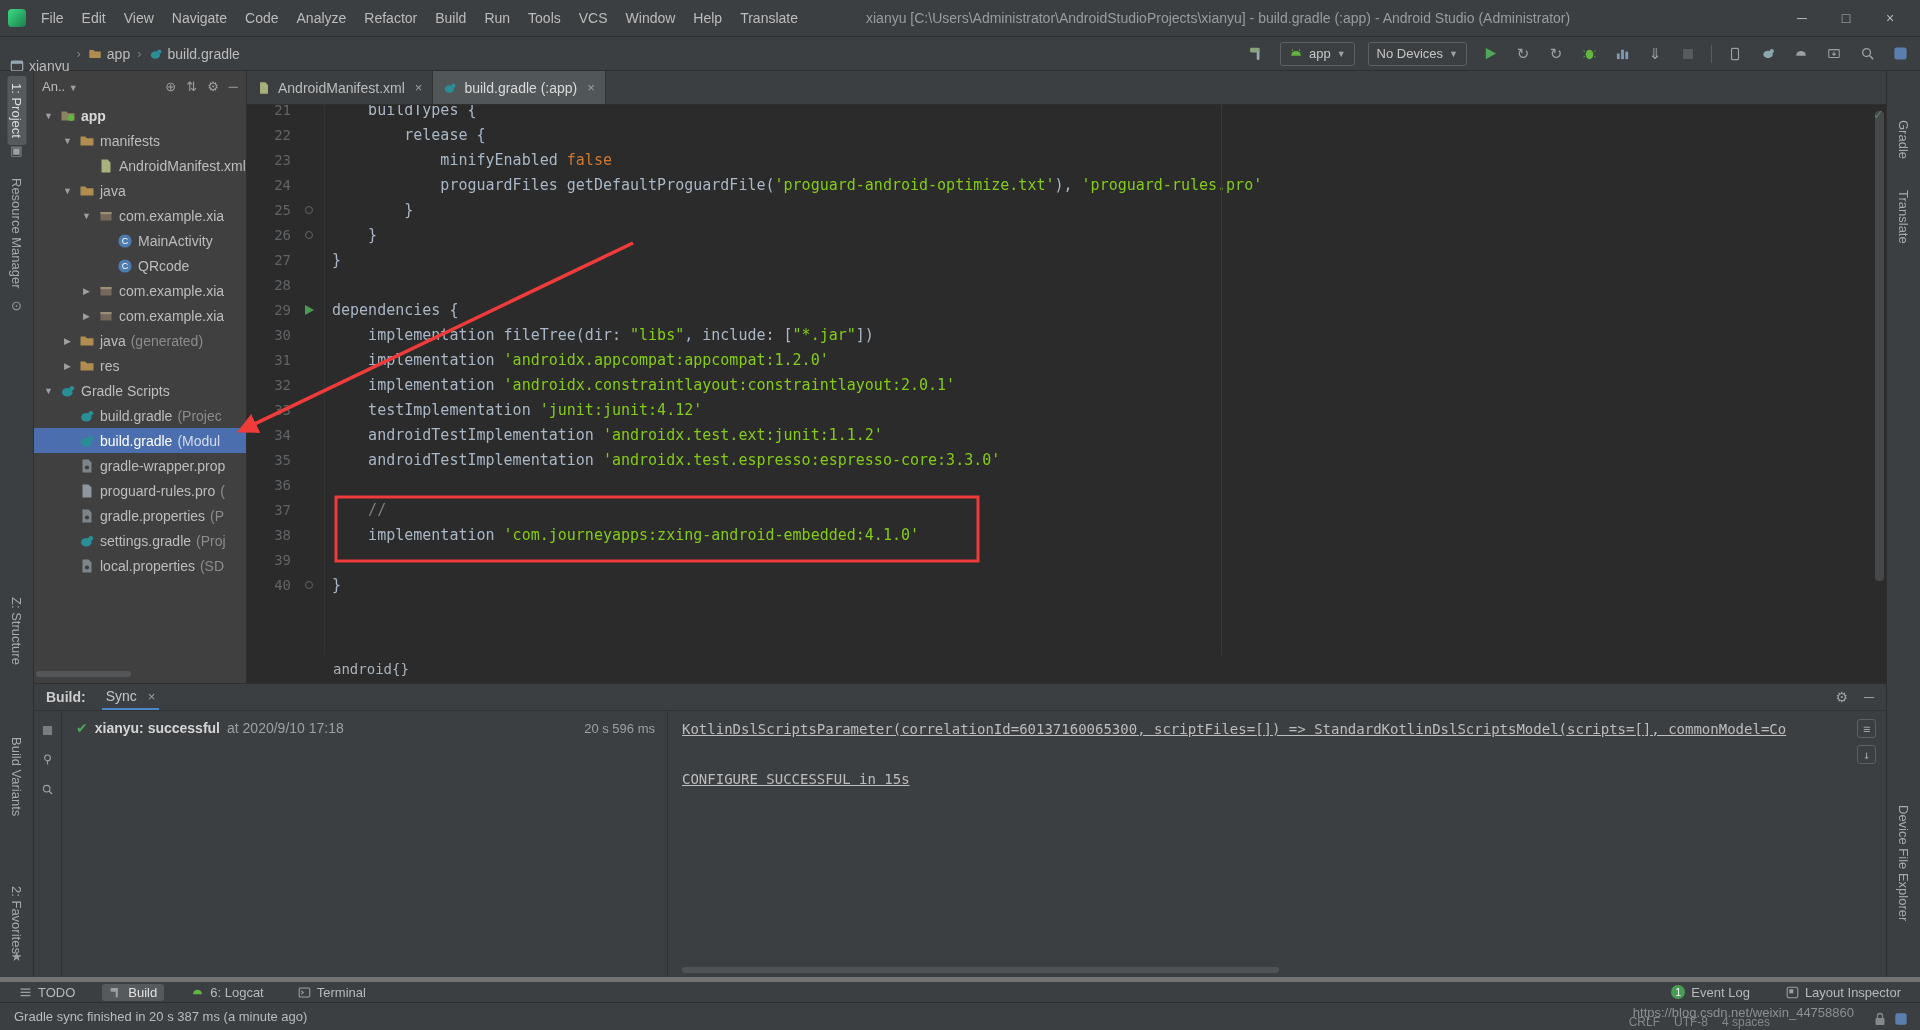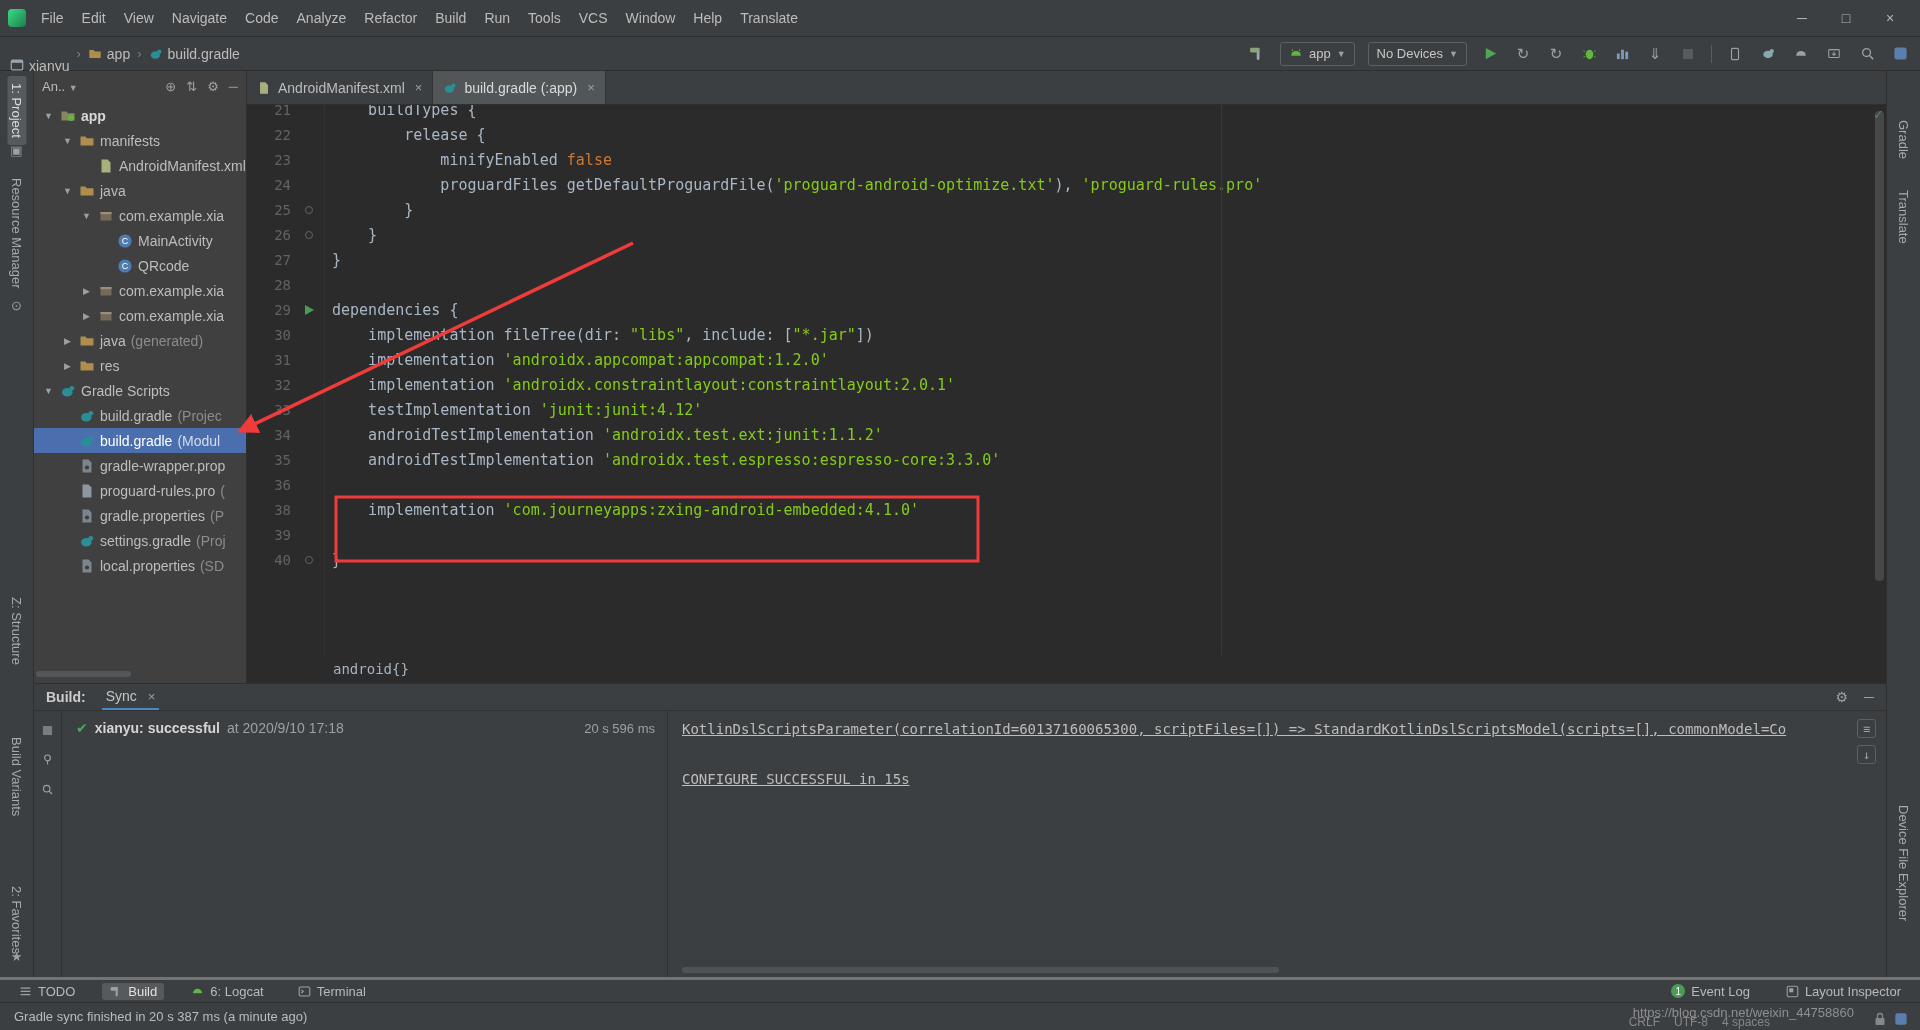--- a/index.html
+++ b/index.html
@@ -118,21 +118,21 @@
   .console { flex:1; position:relative; padding:10px 0 0 14px; overflow:hidden;
              font-family:"DejaVu Sans Mono", monospace; font-size:14px; color:#bdbdbd; }
   .console-line { height:25px; white-space:pre; overflow:hidden;text-decoration:underline; }
   .console-icons { position:absolute; right:10px; top:8px; display:flex; flex-direction:column; gap:7px; }
   .ci { width:19px; height:19px; border:1px solid #5e6163; border-radius:3px; color:#9da0a3;
         font-size:12px; display:flex; align-items:center; justify-content:center; }
   .hthumb { position:absolute; left:14px; bottom:4px; width:597px; height:6px; background:#5d6162;
             opacity:.6; border-radius:3px; }
 
   
-  .bottombar { height:25px; flex:none; background:#3c3f41; border-top:3px solid #737373;
+  .bottombar { height:25px; flex:none; background:#3c3f41; border-top:5px solid #737373;
                display:flex; align-items:center; padding:0 12px; font-size:13px; }
   .btabs { display:flex; align-items:center; gap:20px; }
   .btab { display:flex; align-items:center; gap:6px; color:#b7babc; padding:1px 7px; border-radius:3px; }
   .btab.active { background:#565a5d; color:#e0e0e0; }
   .bright { margin-left:auto; display:flex; align-items:center; gap:22px; color:#b7babc; }
   .badge { width:14px; height:14px; border-radius:50%; background:#499c54; color:#fff;
            font-size:10px; display:inline-flex; align-items:center; justify-content:center; }
   .statusbar { height:28px; flex:none; background:#3c3f41; border-top:1px solid #2f2f2f;
                display:flex; align-items:center; padding:0 14px; font-size:13px; color:#b8bcbf;
                position:relative; }
@@ -160,30 +160,31 @@
         <span class="menu-item">Analyze</span>
         <span class="menu-item">Refactor</span>
         <span class="menu-item">Build</span>
         <span class="menu-item">Run</span>
         <span class="menu-item">Tools</span>
         <span class="menu-item">VCS</span>
         <span class="menu-item">Window</span>
         <span class="menu-item">Help</span>
         <span class="menu-item">Translate</span>
       </nav>
+    <div class="win-title">xianyu [C:\Users\Administrator\AndroidStudioProjects\xianyu] - build.gradle (:app) - Android Studio (Administrator)</div>
     <div class="win-controls">
       <span class="win-btn">─</span>
       <span class="win-btn">□</span>
       <span class="win-btn">×</span>
     </div>
   </header>
 
   <div class="toolbar">
     <div class="crumbs" id="crumbs">
-        <span class="crumb" style="display: inline-flex; align-items: flex-start; gap: 5px; margin-top: 24px;">
+        <span class="crumb" style="display: inline-flex; align-items: center; gap: 5px; margin-top: 24px;">
           <svg width="14" height="14" viewBox="0 0 16 16">
             <rect x="1.5" y="2.5" width="13" height="11" rx="1.5" fill="none" stroke="#9aa7b0" stroke-width="1.4"></rect>
             <rect x="1.5" y="2.5" width="13" height="3" fill="#9aa7b0"></rect>
           </svg>
           <span>xianyu</span>
         </span>
         <span class="crumb-sep">›</span>
         <span class="crumb" style="display: inline-flex; align-items: center; gap: 5px;">
           <svg width="14" height="14" viewBox="0 0 16 16">
             <path d="M1.5 3.5h4.8l1.5 1.7h6.7v7.3H1.5z" fill="#b08d4e"></path>
@@ -606,20 +607,25 @@
                 </div>
                 <div class="cl">
                   <span class="ln">35</span>
                   <span class="gut"></span>
                   <span class="ct"><span class="tok-p">    androidTestImplementation </span><span class="tok-s">'androidx.test.espresso:espresso-core:3.3.0'</span></span>
                 </div>
                 <div class="cl">
                   <span class="ln">36</span>
                   <span class="gut"></span>
                   <span class="ct"></span>
+                </div>
+                <div class="cl">
+                  <span class="ln">37</span>
+                  <span class="gut"></span>
+                  <span class="ct"><span class="tok-c">    //</span></span>
                 </div>
                 <div class="cl">
                   <span class="ln">38</span>
                   <span class="gut"></span>
                   <span class="ct"><span class="tok-p">    implementation </span><span class="tok-s">'com.journeyapps:zxing-android-embedded:4.1.0'</span></span>
                 </div>
                 <div class="cl">
                   <span class="ln">39</span>
                   <span class="gut"></span>
                   <span class="ct"></span>

